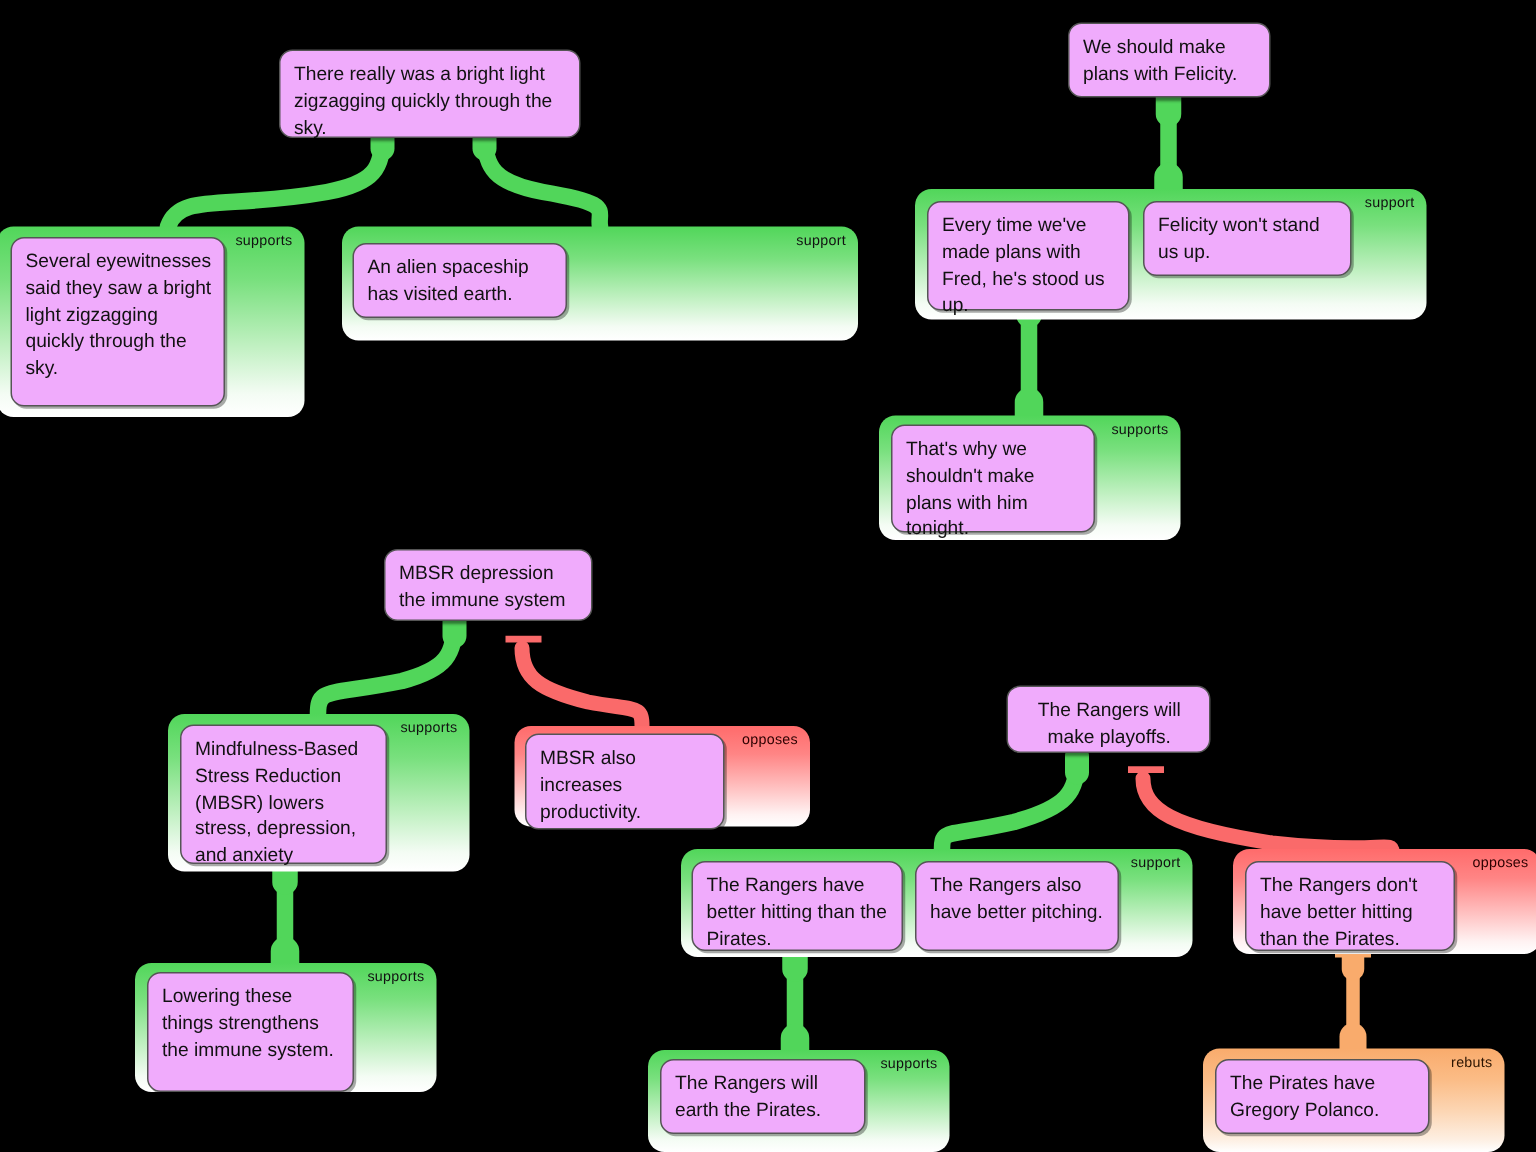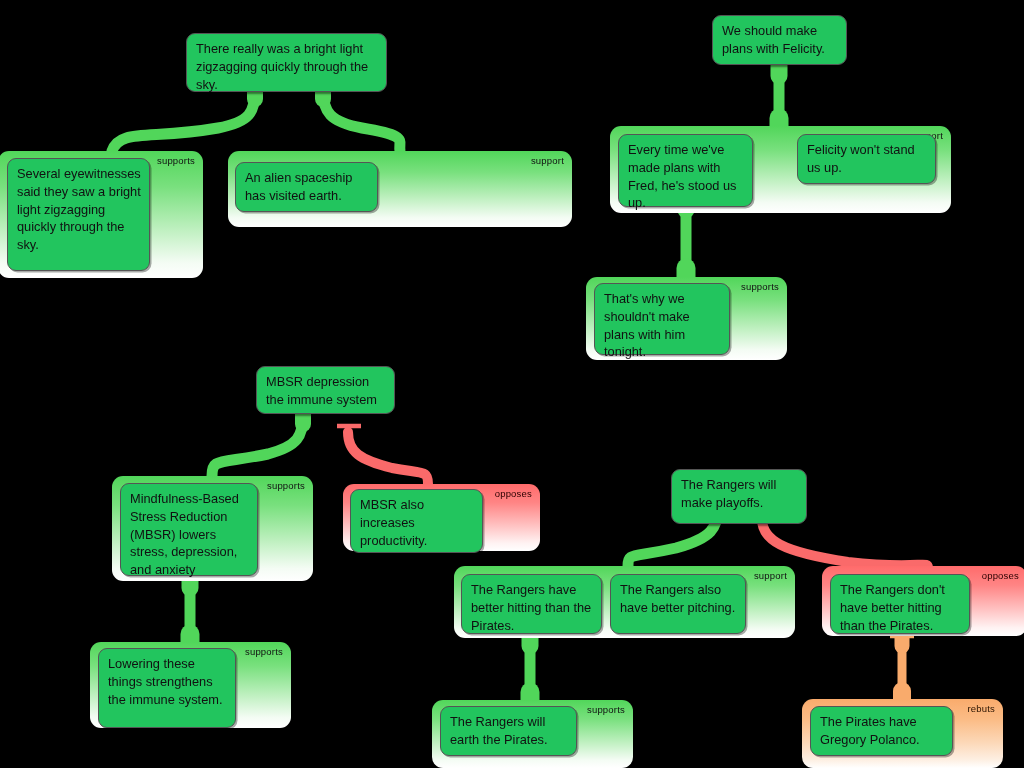--- a/index.html
+++ b/index.html
@@ -27,21 +27,21 @@
     position:absolute;top:5px;right:8px;
     font-size:9.5px;letter-spacing:.2px;color:#111;
     white-space:nowrap;line-height:1;
   }
   .group.opposes .group-label{color:#2b0000;}
   .group.rebuts  .group-label{color:#2b1400;}
 
   
   .card{
     position:absolute;z-index:3;
-    background:#22c55e;
+    background:#f0abfc;
     border:1px solid #555;
     border-radius:9px;
     box-sizing:border-box;
     padding:6px 8px 5px 9px;
     font-size:12.8px;
     line-height:17.8px;
     color:#111;
     box-shadow:1.5px 1.5px 0 rgba(0,0,0,.33);
   }
   .card.root{box-shadow:2px 2px 2px rgba(0,0,0,.45);}
@@ -116,21 +116,21 @@
   <div class="group supports" style="left:586px;top:277px;width:201px;height:83px;">
     <span class="group-label">supports</span>
   </div>
 
   <div class="card root" style="left:712px;top:15px;width:135px;height:50px;">
     <span>We should make plans with Felicity.</span>
   </div>
   <div class="card" style="left:618px;top:134px;width:135px;height:73px;">
     <span>Every time we've made plans with Fred, he's stood us up.</span>
   </div>
-  <div class="card" style="left:762px;top:134px;width:139px;height:50px;margin-left:35px;">
+  <div class="card" style="left:762px;top:134px;width:139px;height:50px;">
     <span>Felicity won't stand us up.</span>
   </div>
   <div class="card" style="left:594px;top:283px;width:136px;height:72px;">
     <span>That's why we shouldn't make plans with him tonight.</span>
   </div>
 
   <div class="group supports" style="left:112px;top:476px;width:201px;height:105px;">
     <span class="group-label">supports</span>
   </div>
   <div class="group opposes" style="left:343px;top:484px;width:197px;height:67px;">
@@ -159,21 +159,21 @@
   <div class="group opposes" style="left:822px;top:566px;width:205px;height:70px;">
     <span class="group-label">opposes</span>
   </div>
   <div class="group supports" style="left:432px;top:700px;width:201px;height:68px;">
     <span class="group-label">supports</span>
   </div>
   <div class="group rebuts" style="left:802px;top:699px;width:201px;height:69px;">
     <span class="group-label">rebuts</span>
   </div>
 
-  <div class="card root" style="left:671px;top:469px;width:136px;height:55px;">
+  <div class="card root" style="left:671px;top:457px;width:136px;height:45px;text-align:center;">
     <span>The Rangers will make playoffs.</span>
   </div>
   <div class="card" style="left:461px;top:574px;width:141px;height:60px;">
     <span>The Rangers have better hitting than the Pirates.</span>
   </div>
   <div class="card" style="left:610px;top:574px;width:136px;height:60px;">
     <span>The Rangers also have better pitching.</span>
   </div>
   <div class="card" style="left:830px;top:574px;width:140px;height:60px;">
     <span>The Rangers don't have better hitting than the Pirates.</span>

